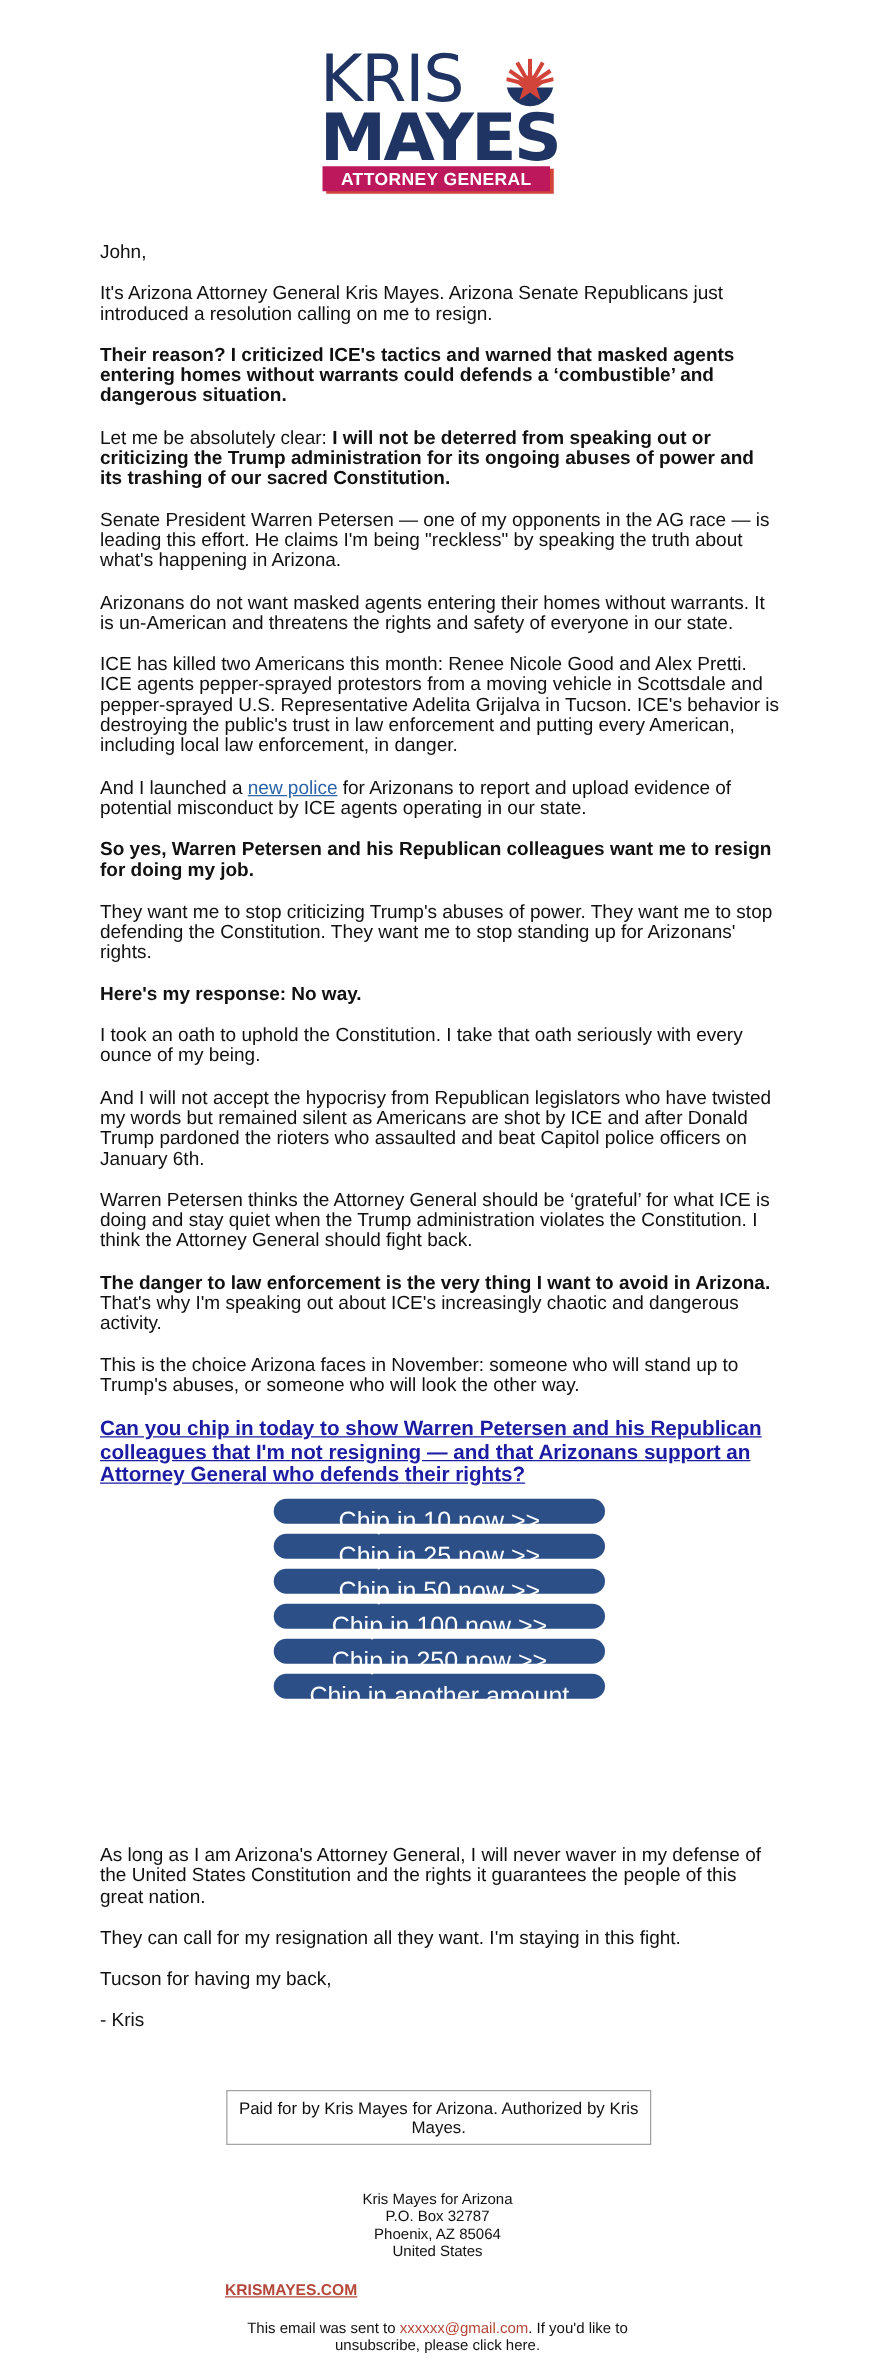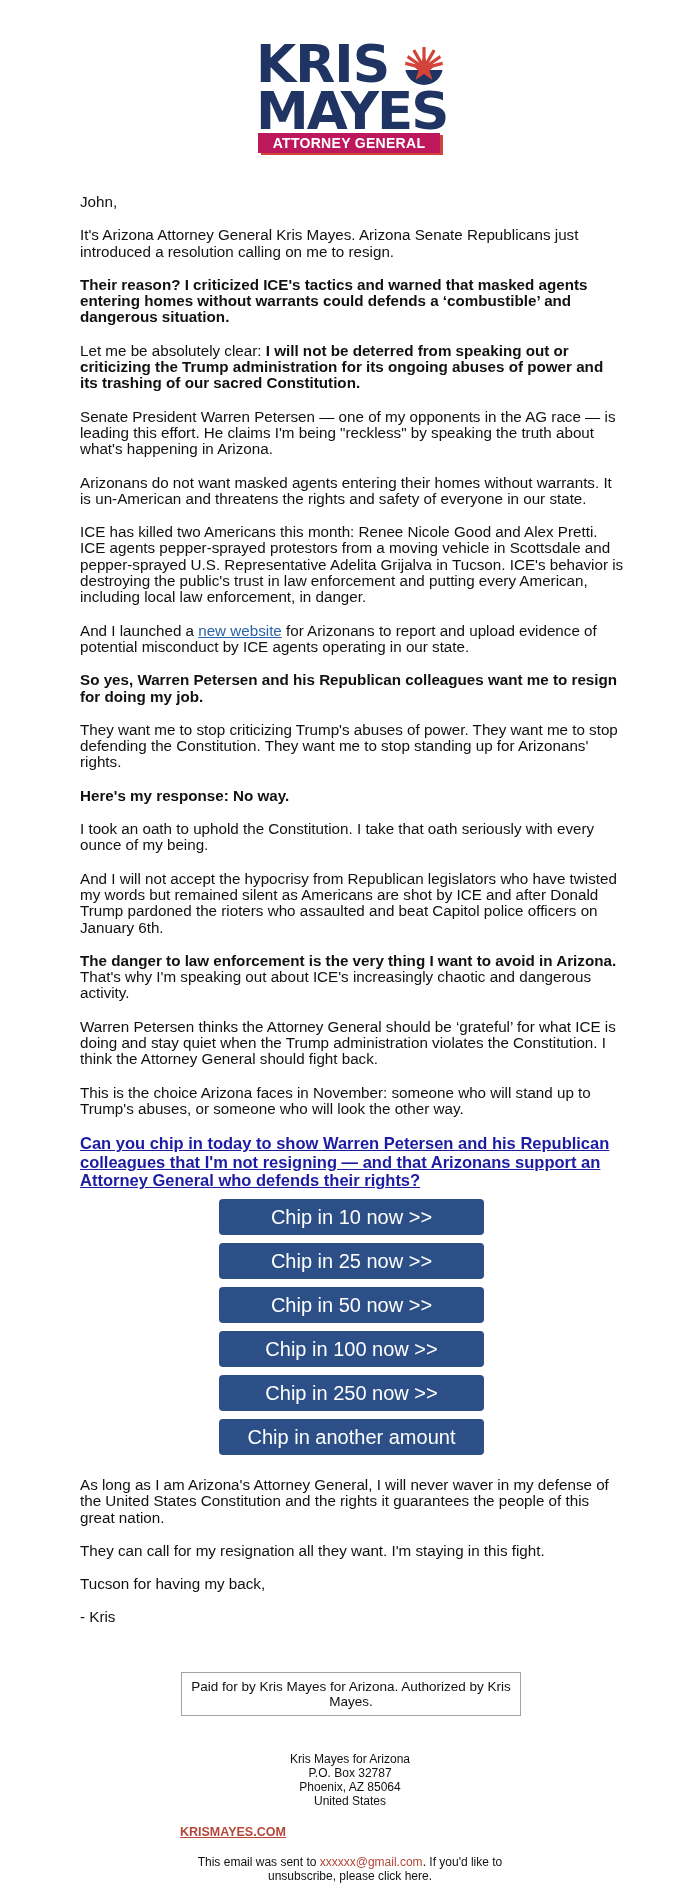--- a/index.html
+++ b/index.html
@@ -1,28 +1,28 @@
 <!DOCTYPE html>
 <html><head>
 <meta charset="utf-8">
 <style>
   html, body { margin: 0; padding: 0; background: #ffffff; }
   body { width: 700px; height: 1904px; position: relative; font-family: "Liberation Sans", sans-serif; color: #111; }
   .logo { position: absolute; left: 256px; top: 40px; width: 190px; height: 116px; }
-  .logo .kris { position: absolute; left: 0; top: 0; font-family: "DejaVu Sans", sans-serif; font-weight: bold; font-size: 52px; line-height: 48px; color: #1f3462; letter-spacing: -1px; }
+  .logo .kris { position: absolute; left: 0; top: 0; font-family: "DejaVu Sans", sans-serif; font-weight: normal; font-size: 52px; line-height: 48px; color: #1f3462; letter-spacing: -1px; }
   .logo .mayes { position: absolute; left: 0; top: 47px; font-family: "DejaVu Sans", sans-serif; font-weight: bold; font-size: 52px; line-height: 48px; color: #1f3462; letter-spacing: -2px; transform: scaleX(1.02); transform-origin: left; }
   .logo .sun { position: absolute; left: 148px; top: 6px; width: 40px; height: 40px; }
   .logo .ag { position: absolute; left: 2px; top: 93px; width: 182px; height: 20px; background: #be185d; color: #fff; font-size: 14px; font-weight: bold; text-align: center; line-height: 20px; box-shadow: 3px 2px 0 #d2443a; letter-spacing: 0.3px; }
   .content { position: absolute; left: 80px; top: 194px; width: 545px; font-size: 15.2px; line-height: 16.3px; }
   .content p { margin: 0 0 17px 0; }
   .b { font-weight: bold; }
   a.inl { color: #2a63a8; text-decoration: underline; }
   .cta { color: #1b1ba3; font-weight: bold; font-size: 16.5px; line-height: 18.5px; text-decoration: underline; display: block; margin-top: 0; }
   .btns { position: absolute; left: 219px; top: 1199px; width: 265px; }
-  .btn { display: block; width: 265px; height: 36px; background: #2c4f87; border-radius: 4px; color: #fff; font-size: 20px; line-height: 36px; text-align: center; margin-bottom: 8px; text-decoration: none; }
+  .btn { display: block; width: 265px; height: 20px; background: #2c4f87; border-radius: 15px; color: #fff; font-size: 20px; line-height: 36px; text-align: center; margin-bottom: 8px; text-decoration: none; }
   .closing { position: absolute; left: 80px; top: 1477px; width: 545px; font-size: 15.2px; line-height: 16.3px; }
   .closing p { margin: 0 0 17px 0; }
   .paid { position: absolute; left: 181px; top: 1672px; width: 340px; height: 44px; border: 1px solid #a3a3a3; box-sizing: border-box; text-align: center; font-size: 13.5px; line-height: 14.5px; padding-top: 7px; }
   .addr { position: absolute; left: 180px; top: 1752px; width: 340px; text-align: center; font-size: 12px; line-height: 14px; }
   .site { position: absolute; left: 180px; top: 1825px; width: 340px; font-size: 12.5px; font-weight: bold; }
   .site a { color: #b5473a; text-decoration: underline; }
   .unsub { position: absolute; left: 180px; top: 1855px; width: 340px; text-align: center; font-size: 12px; line-height: 14px; }
   .unsub .em { color: #b5473a; margin-top: 12px; }
 </style>
 </head>
@@ -56,28 +56,28 @@
 </div>
 
 <div class="content">
   <p>John,</p>
   <p>It's Arizona Attorney General Kris Mayes. Arizona Senate Republicans just introduced a resolution calling on me to resign.</p>
   <p class="b">Their reason? I criticized ICE's tactics and warned that masked agents entering homes without warrants could defends a ‘combustible’ and dangerous situation.</p>
   <p><span>Let me be absolutely clear: </span><span class="b">I will not be deterred from speaking out or criticizing the Trump administration for its ongoing abuses of power and its trashing of our sacred Constitution.</span></p>
   <p>Senate President Warren Petersen — one of my opponents in the AG race — is leading this effort. He claims I'm being "reckless" by speaking the truth about what's happening in Arizona.</p>
   <p>Arizonans do not want masked agents entering their homes without warrants. It is un-American and threatens the rights and safety of everyone in our state.</p>
   <p>ICE has killed two Americans this month: Renee Nicole Good and Alex Pretti. ICE agents pepper-sprayed protestors from a moving vehicle in Scottsdale and pepper-sprayed U.S. Representative Adelita Grijalva in Tucson. ICE's behavior is destroying the public's trust in law enforcement and putting every American, including local law enforcement, in danger.</p>
-  <p><span>And I launched a </span><a class="inl" href="#">new website</a><span> for Arizonans to report and upload evidence of potential misconduct by ICE agents operating in our state.</span></p>
+  <p><span>And I launched a </span><a class="inl" href="#">new police</a><span> for Arizonans to report and upload evidence of potential misconduct by ICE agents operating in our state.</span></p>
   <p class="b">So yes, Warren Petersen and his Republican colleagues want me to resign for doing my job.</p>
   <p>They want me to stop criticizing Trump's abuses of power. They want me to stop defending the Constitution. They want me to stop standing up for Arizonans' rights.</p>
   <p class="b">Here's my response: No way.</p>
   <p>I took an oath to uphold the Constitution. I take that oath seriously with every ounce of my being.</p>
   <p>And I will not accept the hypocrisy from Republican legislators who have twisted my words but remained silent as Americans are shot by ICE and after Donald Trump pardoned the rioters who assaulted and beat Capitol police officers on January 6th.</p>
+  <p>Warren Petersen thinks the Attorney General should be ‘grateful’ for what ICE is doing and stay quiet when the Trump administration violates the Constitution. I think the Attorney General should fight back.</p>
   <p><span class="b">The danger to law enforcement is the very thing I want to avoid in Arizona.</span><span> That's why I'm speaking out about ICE's increasingly chaotic and dangerous activity.</span></p>
-  <p>Warren Petersen thinks the Attorney General should be ‘grateful’ for what ICE is doing and stay quiet when the Trump administration violates the Constitution. I think the Attorney General should fight back.</p>
   <p>This is the choice Arizona faces in November: someone who will stand up to Trump's abuses, or someone who will look the other way.</p>
   <a class="cta" href="#">Can you chip in today to show Warren Petersen and his Republican colleagues that I'm not resigning — and that Arizonans support an Attorney General who defends their rights?</a>
 </div>
 
 <div class="btns">
   <a class="btn" href="#">Chip in 10 now &gt;&gt;</a>
   <a class="btn" href="#">Chip in 25 now &gt;&gt;</a>
   <a class="btn" href="#">Chip in 50 now &gt;&gt;</a>
   <a class="btn" href="#">Chip in 100 now &gt;&gt;</a>
   <a class="btn" href="#">Chip in 250 now &gt;&gt;</a>

